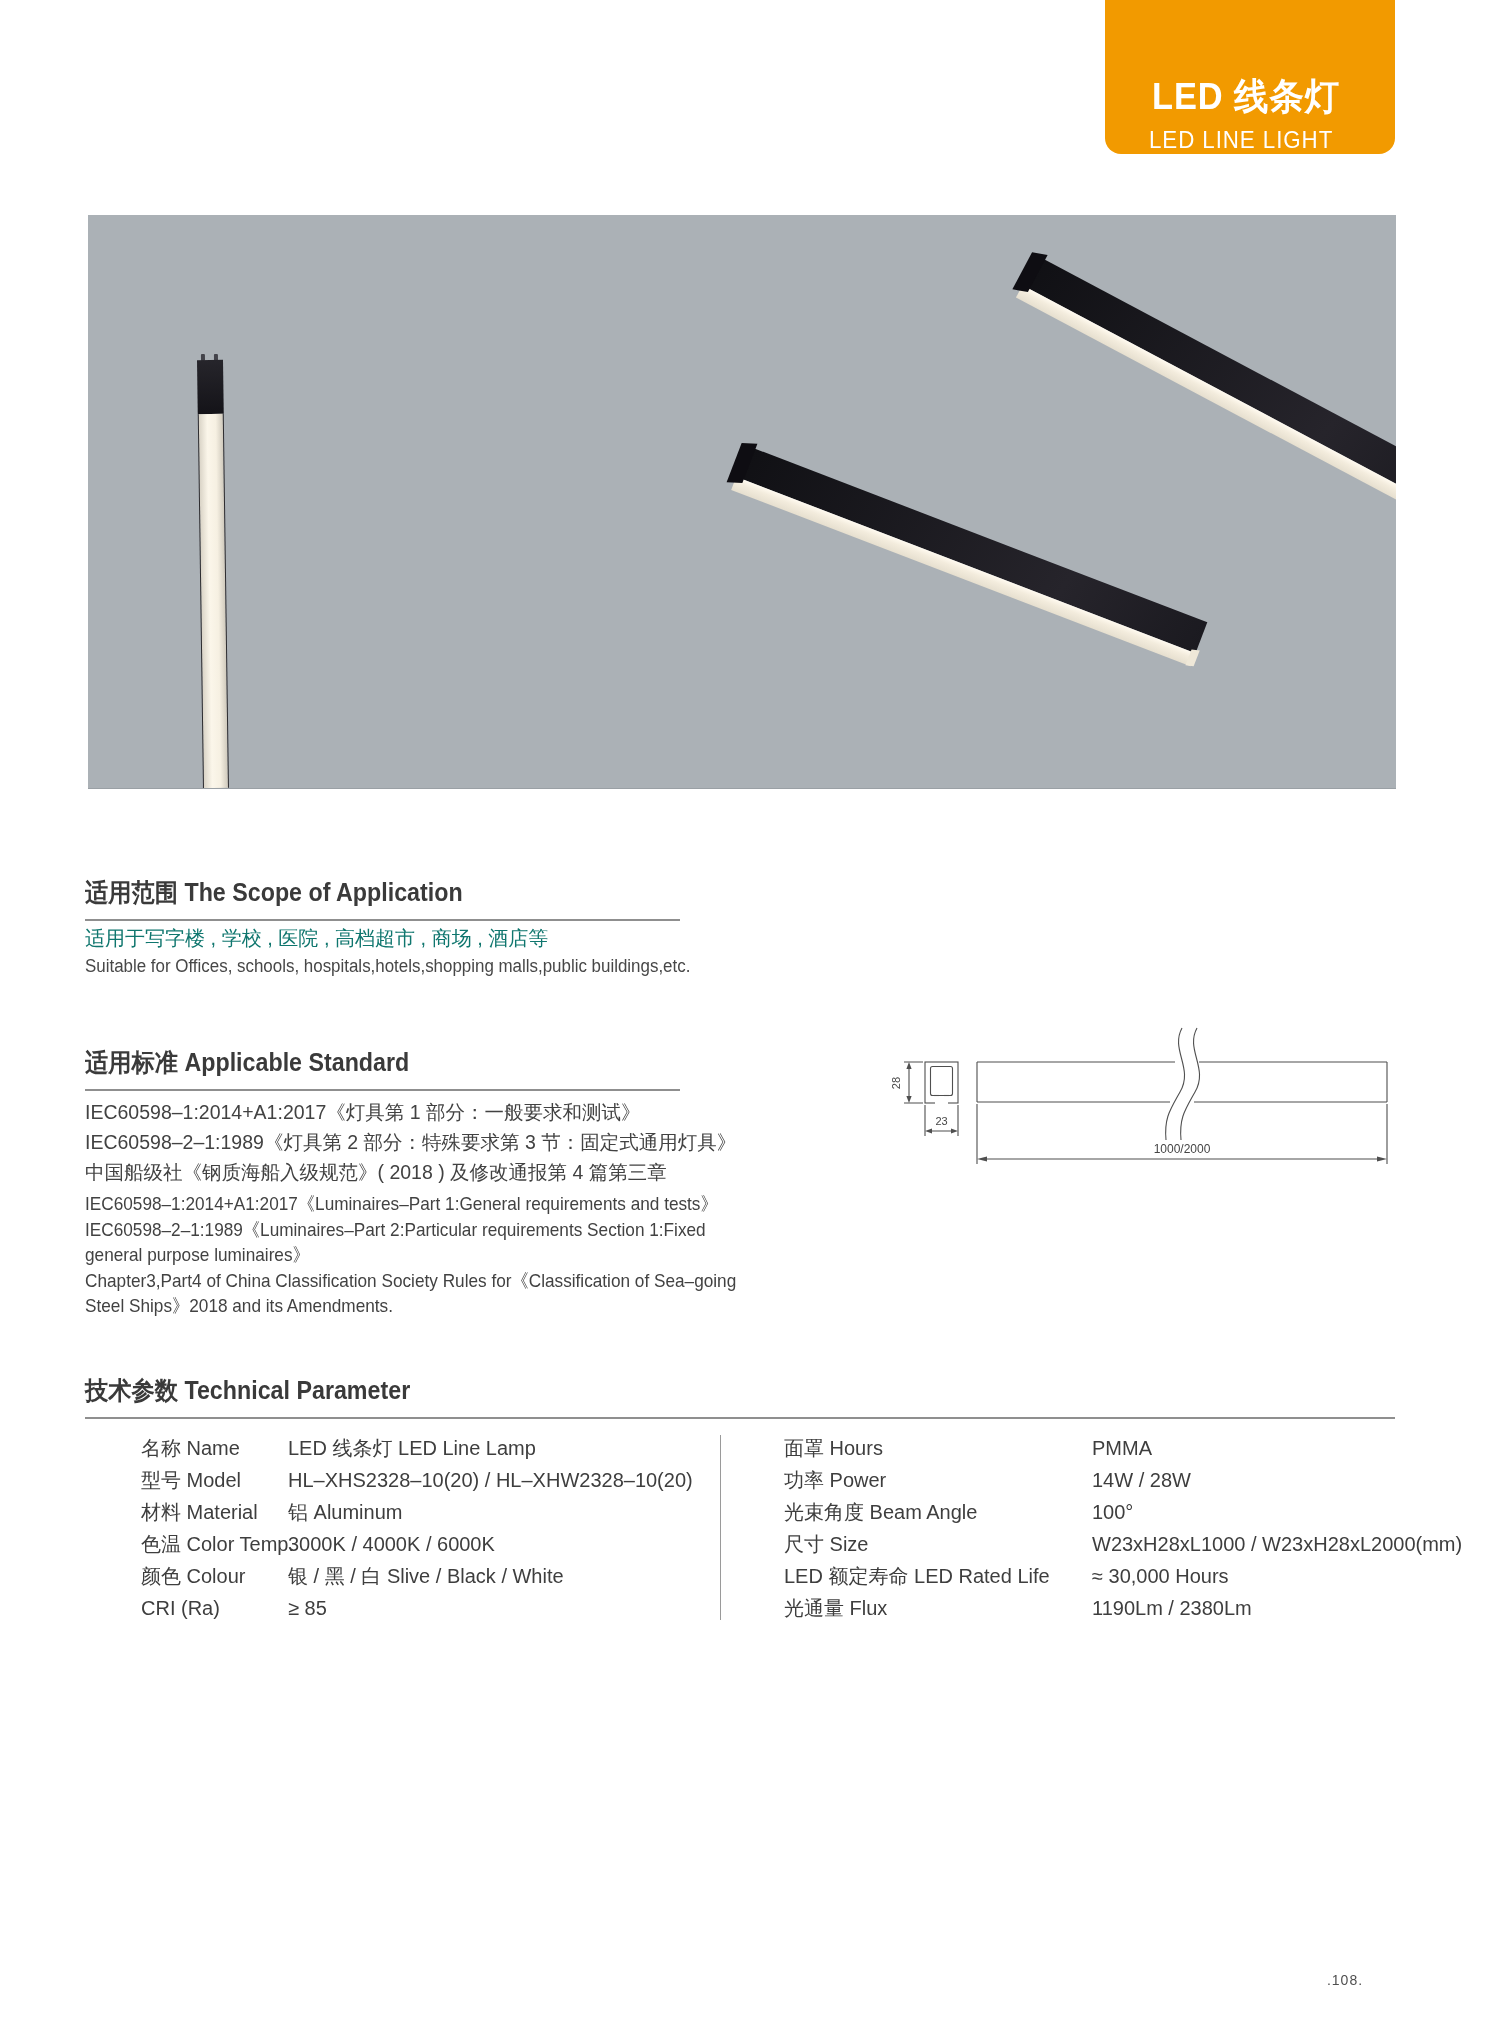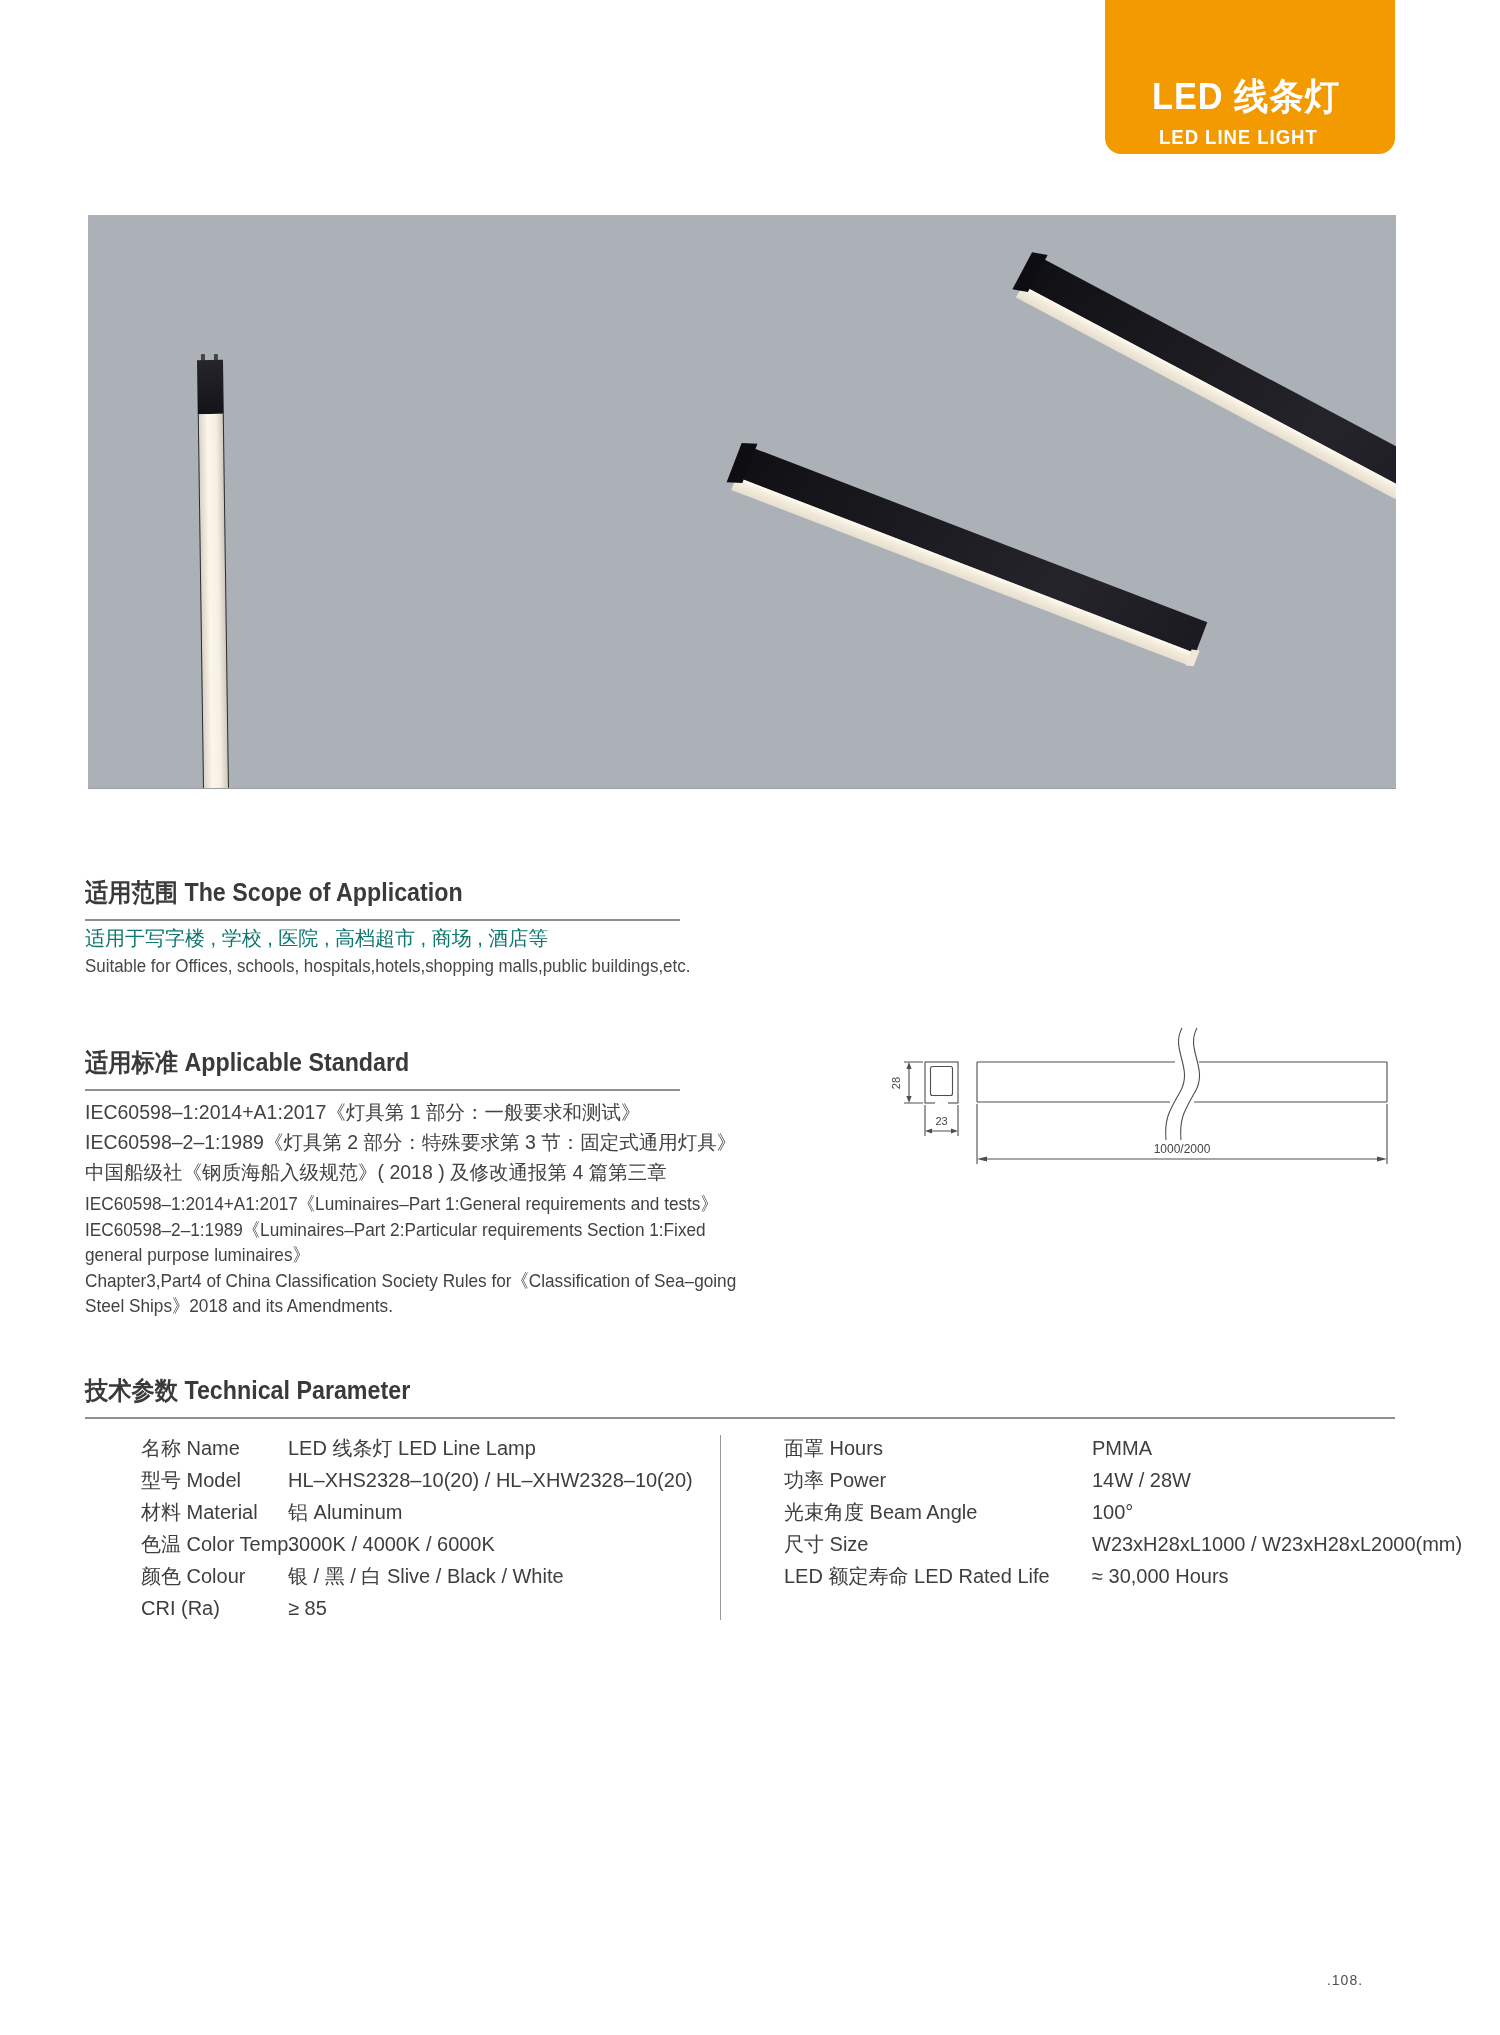--- a/index.html
+++ b/index.html
@@ -10,21 +10,21 @@
   
   .badge{
     position:absolute;left:1105px;top:0;width:290px;height:154px;
     background:#F29A00;border-radius:0 0 16px 16px;color:#ffffff;
   }
   .badge-cn{
     position:absolute;left:47px;top:72px;font-size:37px;font-weight:bold;
     letter-spacing:1px;white-space:nowrap;
   }
   .badge-en{
-    position:absolute;left:54px;top:126px;font-size:20px;font-weight:bold;
+    position:absolute;left:44px;top:126px;font-size:24px;font-weight:normal;
     letter-spacing:1px;white-space:nowrap;
   }
   
   .hero{
     position:absolute;left:88px;top:215px;width:1308px;height:573px;
     background:#ABB1B6;overflow:hidden;border-bottom:1px solid #9aa0a5;
   }
   .lampA{position:absolute;left:109px;top:145px;width:26px;height:428px;
     transform:rotate(-0.8deg);transform-origin:50% 0;}
   .lampA .cap{position:absolute;left:0;top:0;width:26px;height:54px;
@@ -198,17 +198,21 @@
       <div class="val">100°</div>
     </div>
     <div class="row">
       <div class="lbl">尺寸 Size</div>
       <div class="val">W23xH28xL1000 / W23xH28xL2000(mm)</div>
     </div>
     <div class="row">
       <div class="lbl">LED 额定寿命 LED Rated Life</div>
       <div class="val">≈ 30,000 Hours</div>
     </div>
+    <div class="row">
+      <div class="lbl">光通量 Flux</div>
+      <div class="val">1190Lm / 2380Lm</div>
+    </div>
   </div>
 
   <div class="pagenum">.108.</div>
 
 </div>
 
 </body></html>

